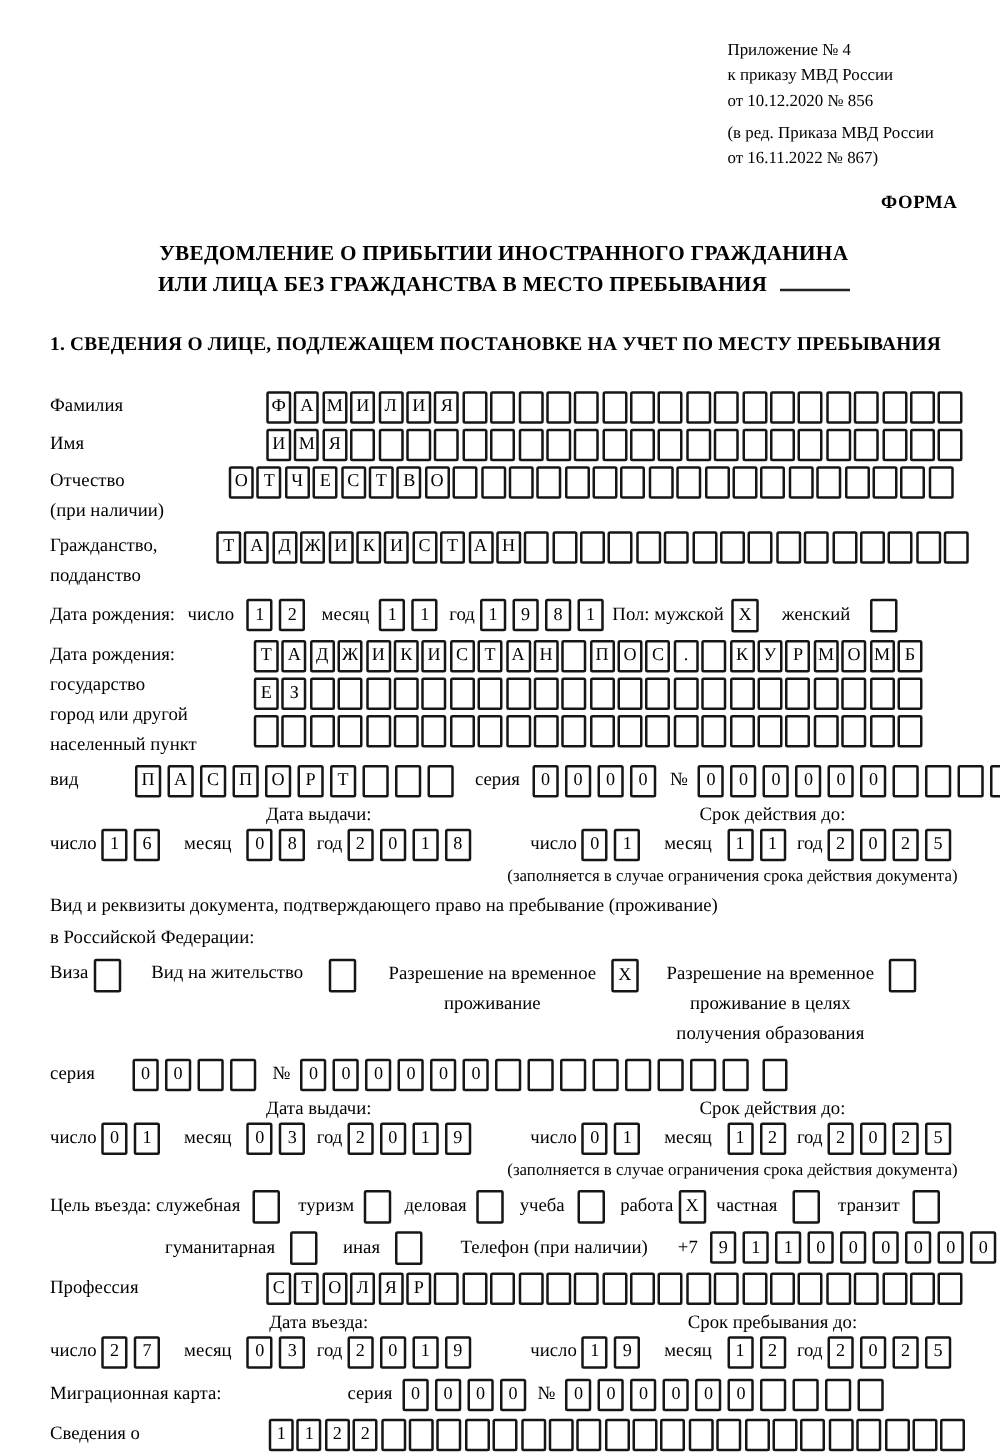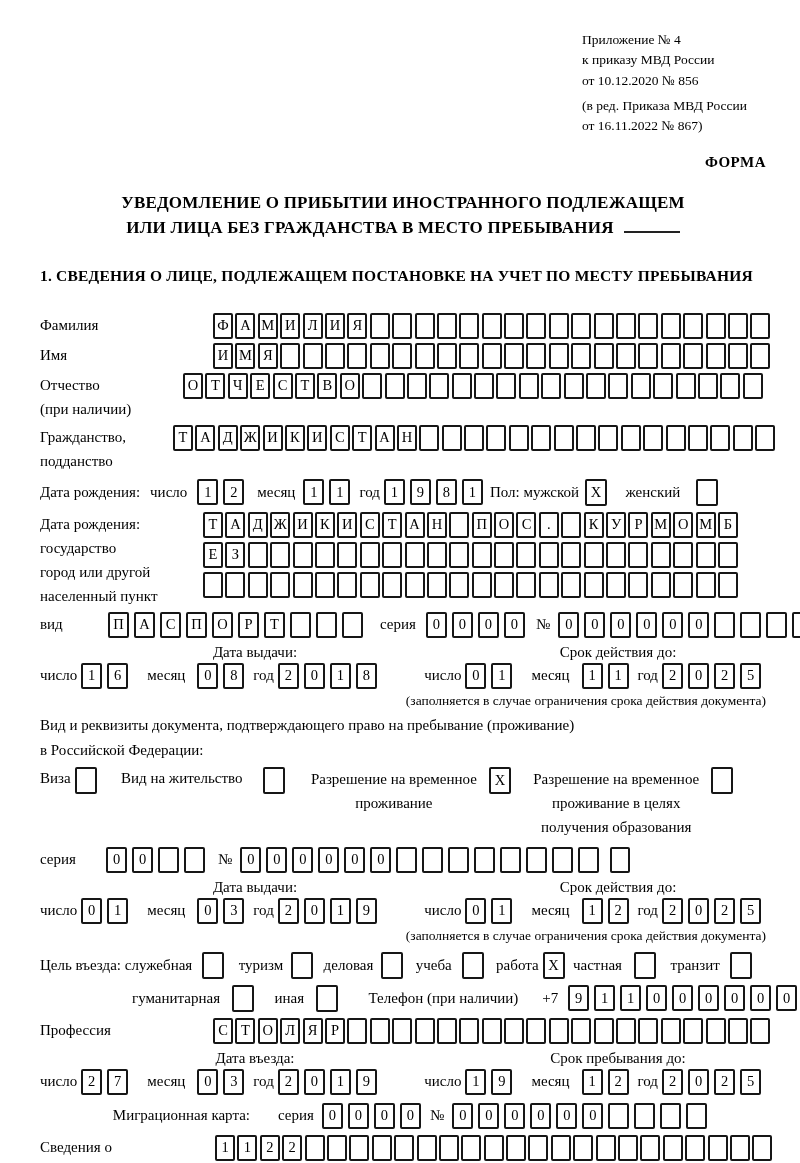--- a/index.html
+++ b/index.html
@@ -48,21 +48,21 @@
     <div>Приложение № 4</div>
     <div>к приказу МВД России</div>
     <div>от 10.12.2020 № 856</div>
     <div class="grp2">
       <div>(в ред. Приказа МВД России</div>
       <div>от 16.11.2022 № 867)</div>
     </div>
   </div>
   <div class="forma">ФОРМА</div>
   <div class="title">
-    <div>УВЕДОМЛЕНИЕ О ПРИБЫТИИ ИНОСТРАННОГО ПОДЛЕЖАЩЕМ</div>
+    <div>УВЕДОМЛЕНИЕ О ПРИБЫТИИ ИНОСТРАННОГО ГРАЖДАНИНА</div>
     <div><span>ИЛИ ЛИЦА БЕЗ ГРАЖДАНСТВА В МЕСТО ПРЕБЫВАНИЯ</span><span class="tunder"></span></div>
   </div>
   <div class="sec">1. СВЕДЕНИЯ О ЛИЦЕ, ПОДЛЕЖАЩЕМ ПОСТАНОВКЕ НА УЧЕТ ПО МЕСТУ ПРЕБЫВАНИЯ</div>
   <div id="form-body">
       <div class="frow">
         <span class="lab" style="min-width: 173px;">Фамилия</span>
         <span class="cells">
           <span class="cell">Ф</span>
           <span class="cell">А</span>
           <span class="cell">М</span>
@@ -567,21 +567,21 @@
           <span class="cell">2</span>
         </span>
         <span class="lab" style="margin-left: 4px;">год</span>
         <span class="cells sp" style="margin-left: 4px;">
           <span class="cell">2</span>
           <span class="cell">0</span>
           <span class="cell">2</span>
           <span class="cell">5</span>
         </span>
       </div>
-      <div class="frow" style="margin-top: 8px; text-align: right;">
+      <div class="frow" style="margin-top: 8px;">
         <span class="lab" style="min-width: 210px;">Миграционная карта:</span>
         <span class="lab" style="margin-left: 28px;">серия</span>
         <span class="cells sp" style="margin-left: 8px;">
           <span class="cell">0</span>
           <span class="cell">0</span>
           <span class="cell">0</span>
           <span class="cell">0</span>
         </span>
         <span class="lab" style="margin-left: 4px;">№</span>
         <span class="cells sp" style="margin-left: 8px;">

